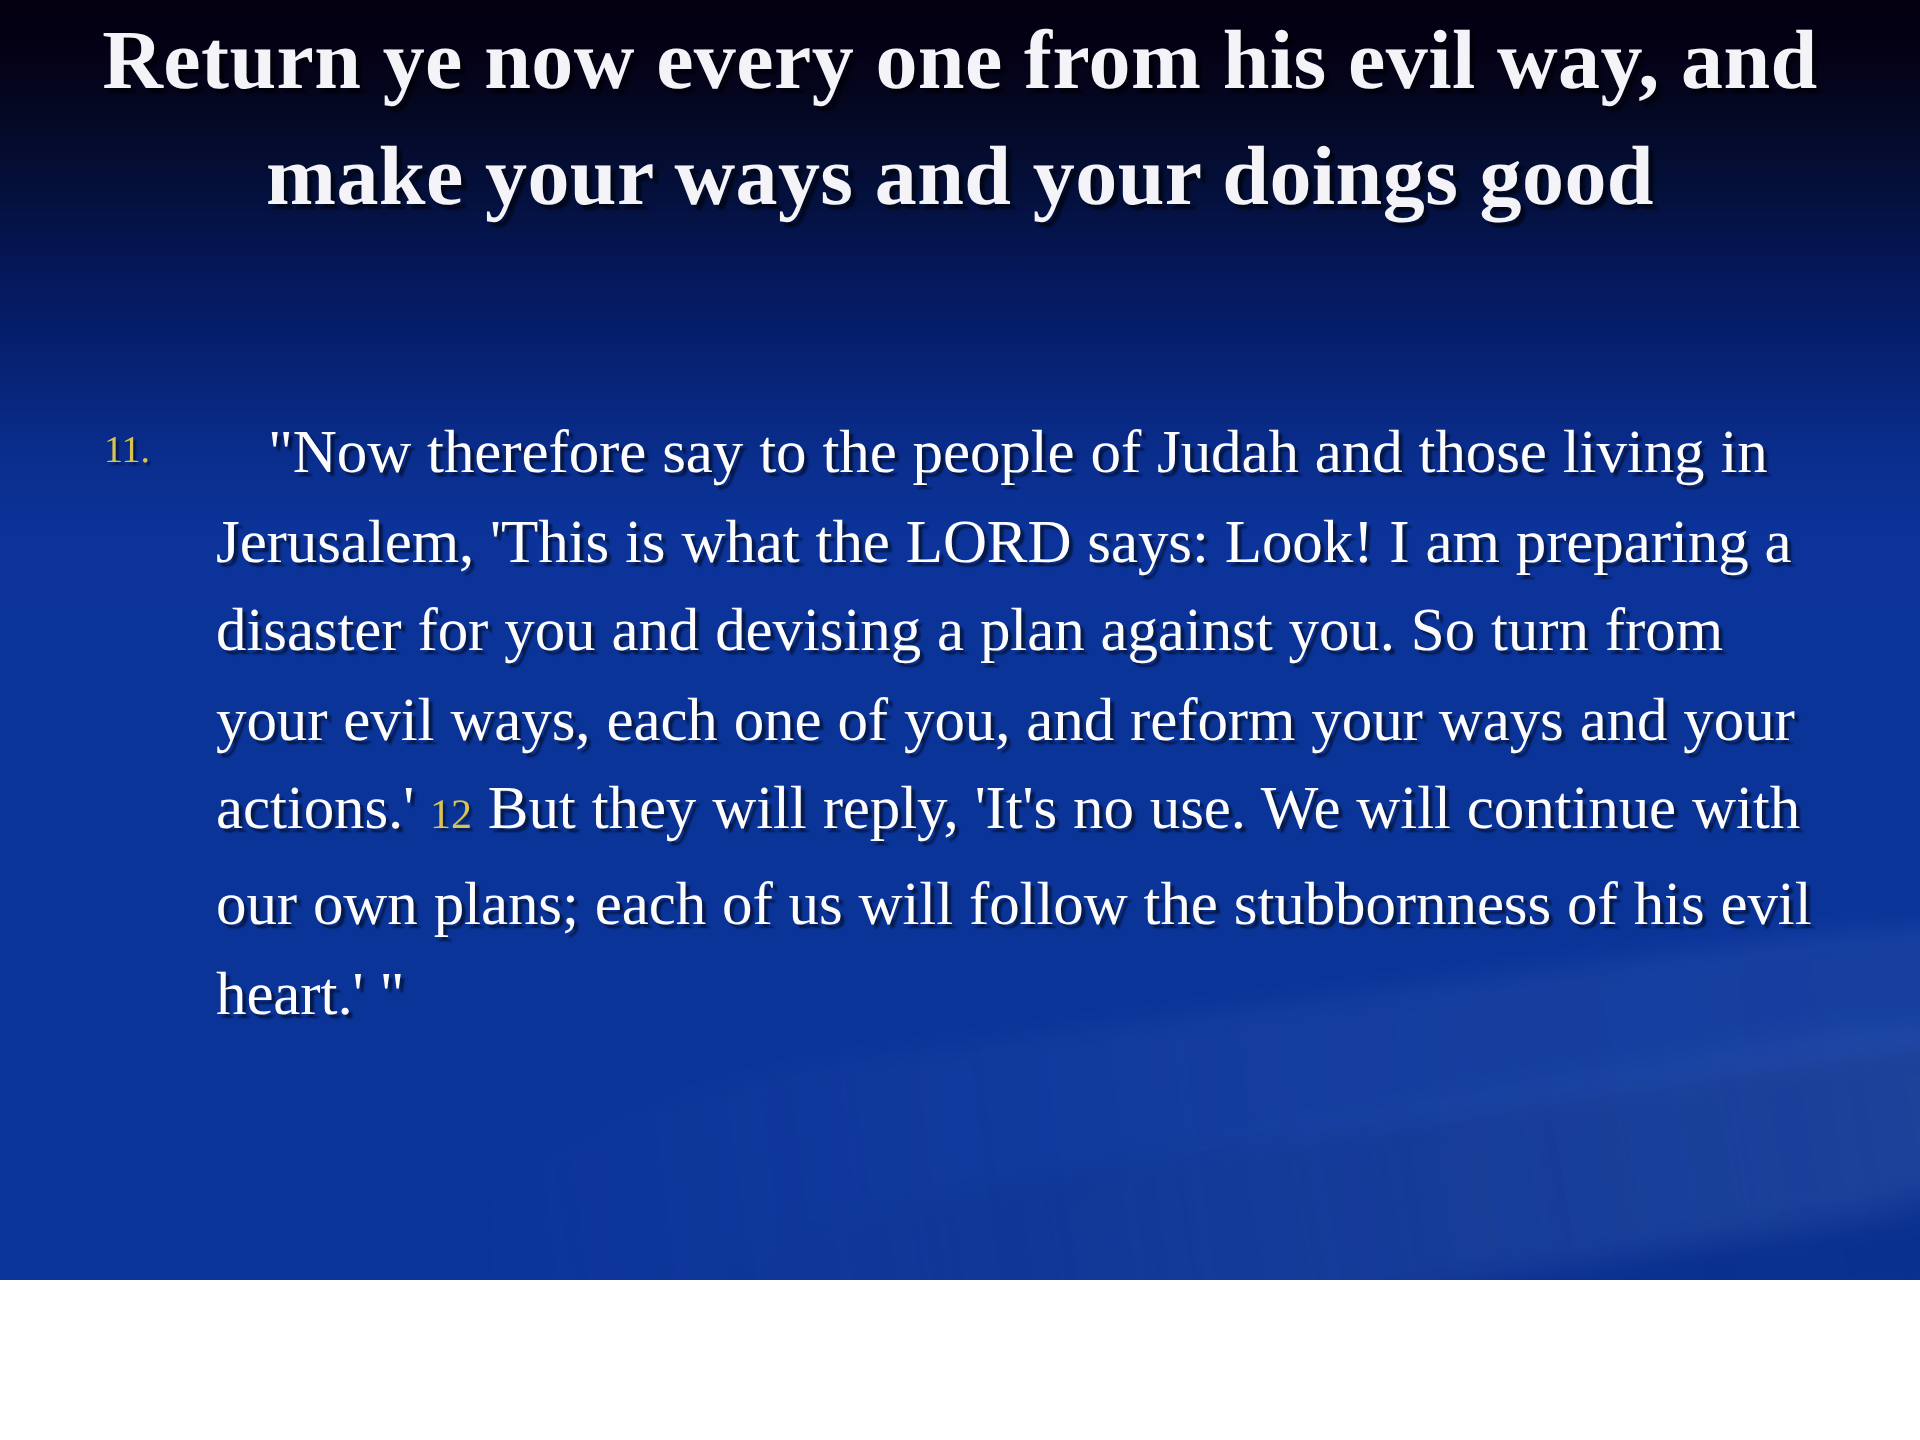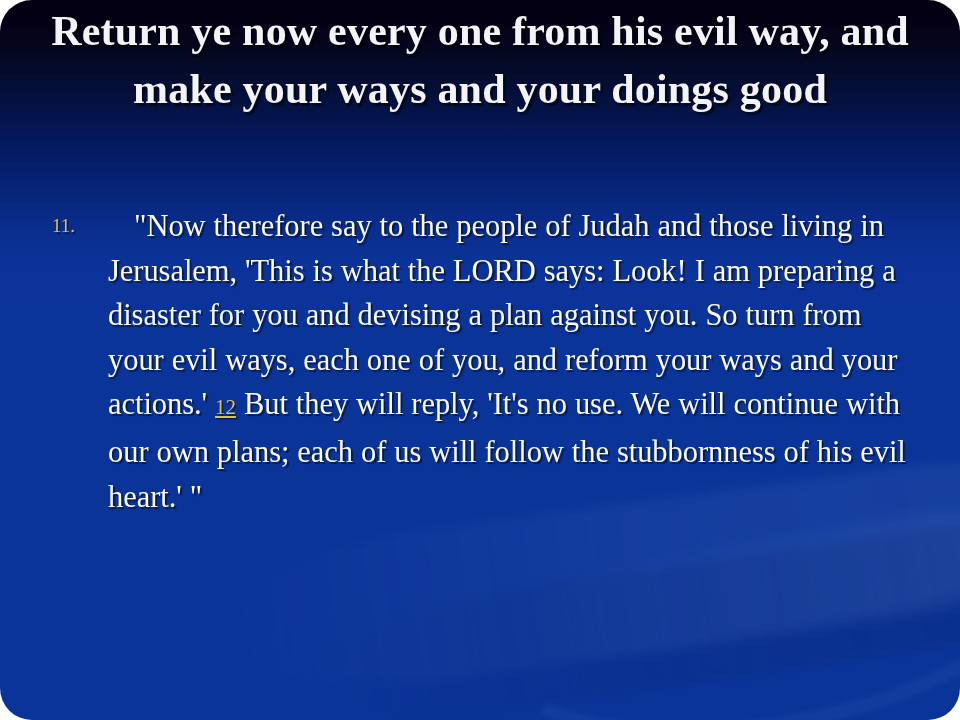--- a/index.html
+++ b/index.html
@@ -9,36 +9,35 @@
   body {
     width: 960px;
     height: 720px;
     overflow: hidden;
     font-family: "Liberation Serif", "DejaVu Serif", serif;
   }
 
   #slide {
     position: relative;
     width: 960px;
-    height: 720px;
+    height: 640px;
     overflow: hidden;
     background: linear-gradient(
         to bottom,
         #040012 0px,
         #040014 18px,
         #040720 52px,
         #04103c 96px,
         #04185c 140px,
         #072478 190px,
         #0a2e8e 230px,
         #0b3399 268px,
         #0b3499 320px,
         #0b3499 720px
       );
-    border-radius: 32px;
   }
 
   
   .swirl {
     position: absolute;
     pointer-events: none;
   }
   #swirl-arc-outer {
     left: 392px;
     top: 440px;
@@ -143,21 +142,20 @@
     text-shadow: 2px 2px 1px rgba(0,0,0,0.5);
     text-indent: 26px;
     text-align: left;
     letter-spacing: -0.05px;
     word-spacing: 0.4px;
   }
   .verse-num {
     color: #d8c253;
     font-size: 21px;
     text-shadow: 1.5px 1.5px 1px rgba(0,0,0,0.45);
-    text-decoration: underline;
   }
 </style>
 </head>
 <body>
 
 <div id="slide">
 
   <div class="swirl" id="swirl-arc-outer"></div>
   <div class="swirl" id="swirl-arc-inner"></div>
   <div class="swirl" id="swirl-band-a"></div>

